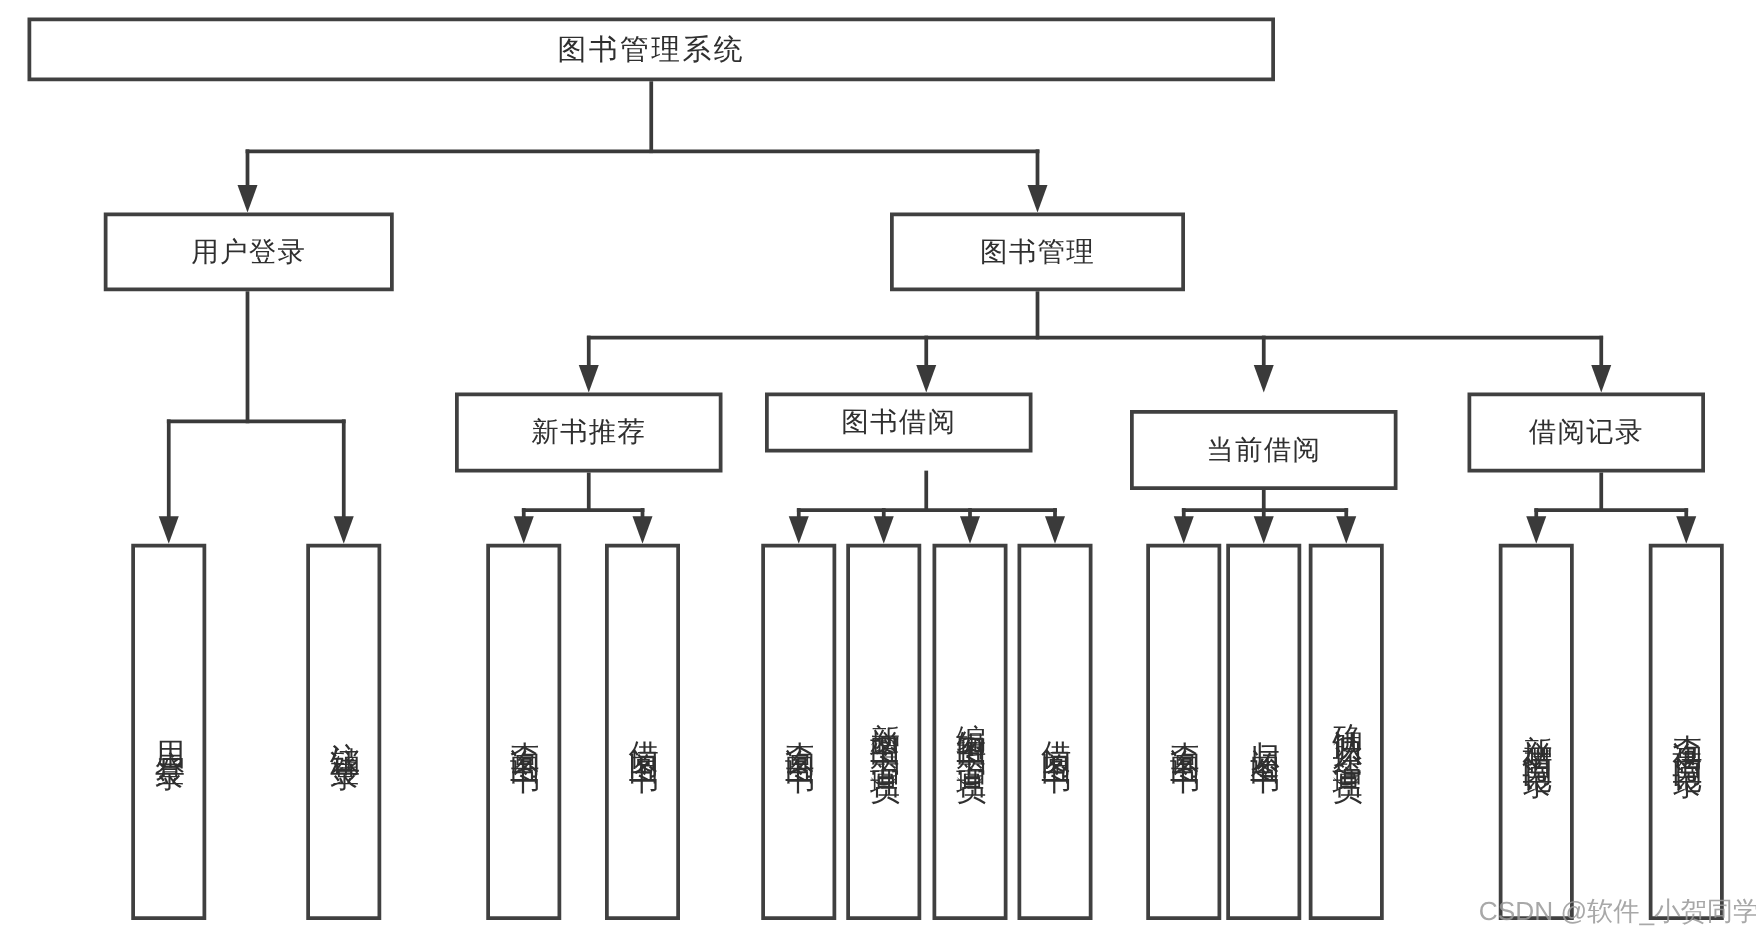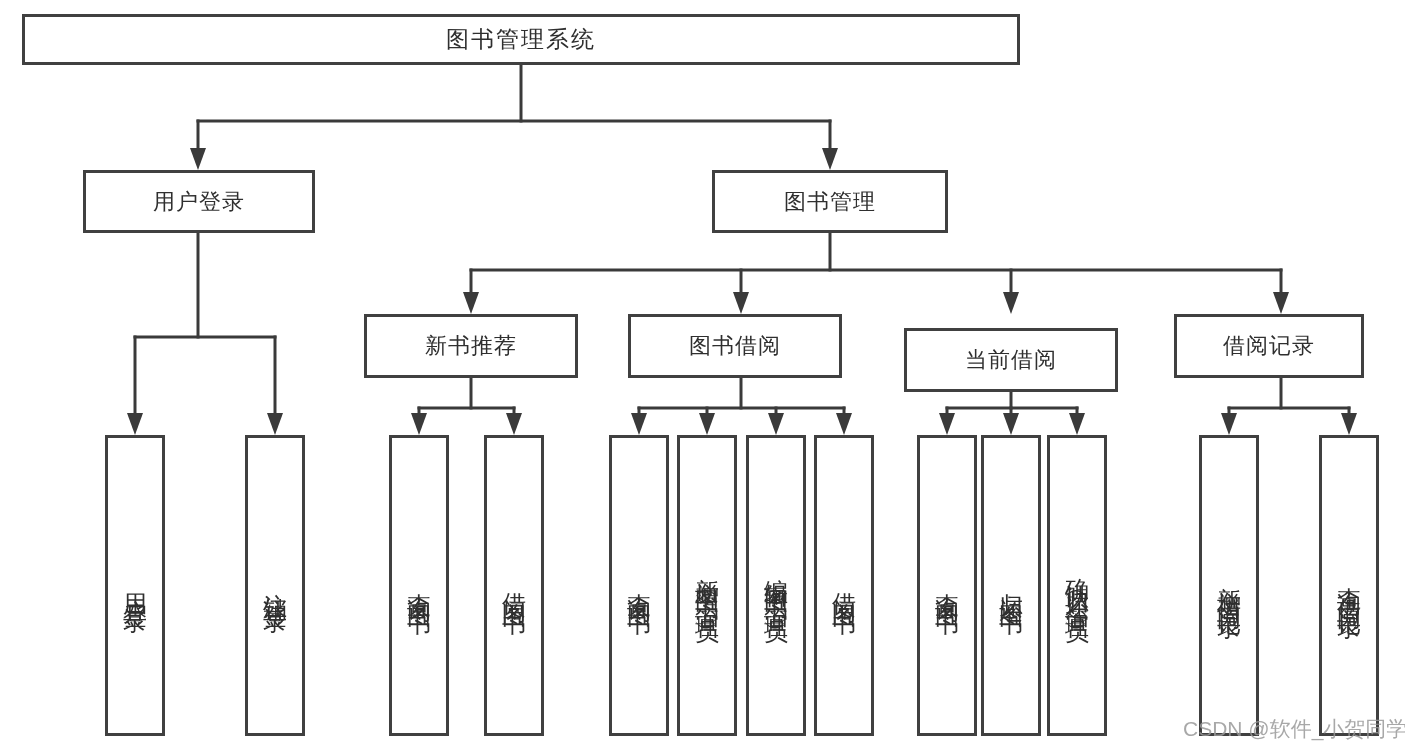--- a/index.html
+++ b/index.html
@@ -113,21 +113,21 @@
   <div class="box h-box" style="left:83px;top:170px;width:232px;height:63px">
     <span>用户登录</span>
   </div>
   <div class="box h-box" style="left:712px;top:170px;width:236px;height:63px">
     <span>图书管理</span>
   </div>
 
   <div class="box h-box" style="left:364px;top:314px;width:214px;height:64px">
     <span>新书推荐</span>
   </div>
-  <div class="box h-box" style="left:628px;top:314px;width:214px;height:64px">
+  <div class="box h-box" style="left:612px;top:314px;width:214px;height:48px">
     <span>图书借阅</span>
   </div>
   <div class="box h-box" style="left:904px;top:328px;width:214px;height:64px">
     <span>当前借阅</span>
   </div>
   <div class="box h-box" style="left:1174px;top:314px;width:190px;height:64px">
     <span>借阅记录</span>
   </div>
 
   <div class="box v-box" style="left:105px;top:435px;width:60px;height:301px">

